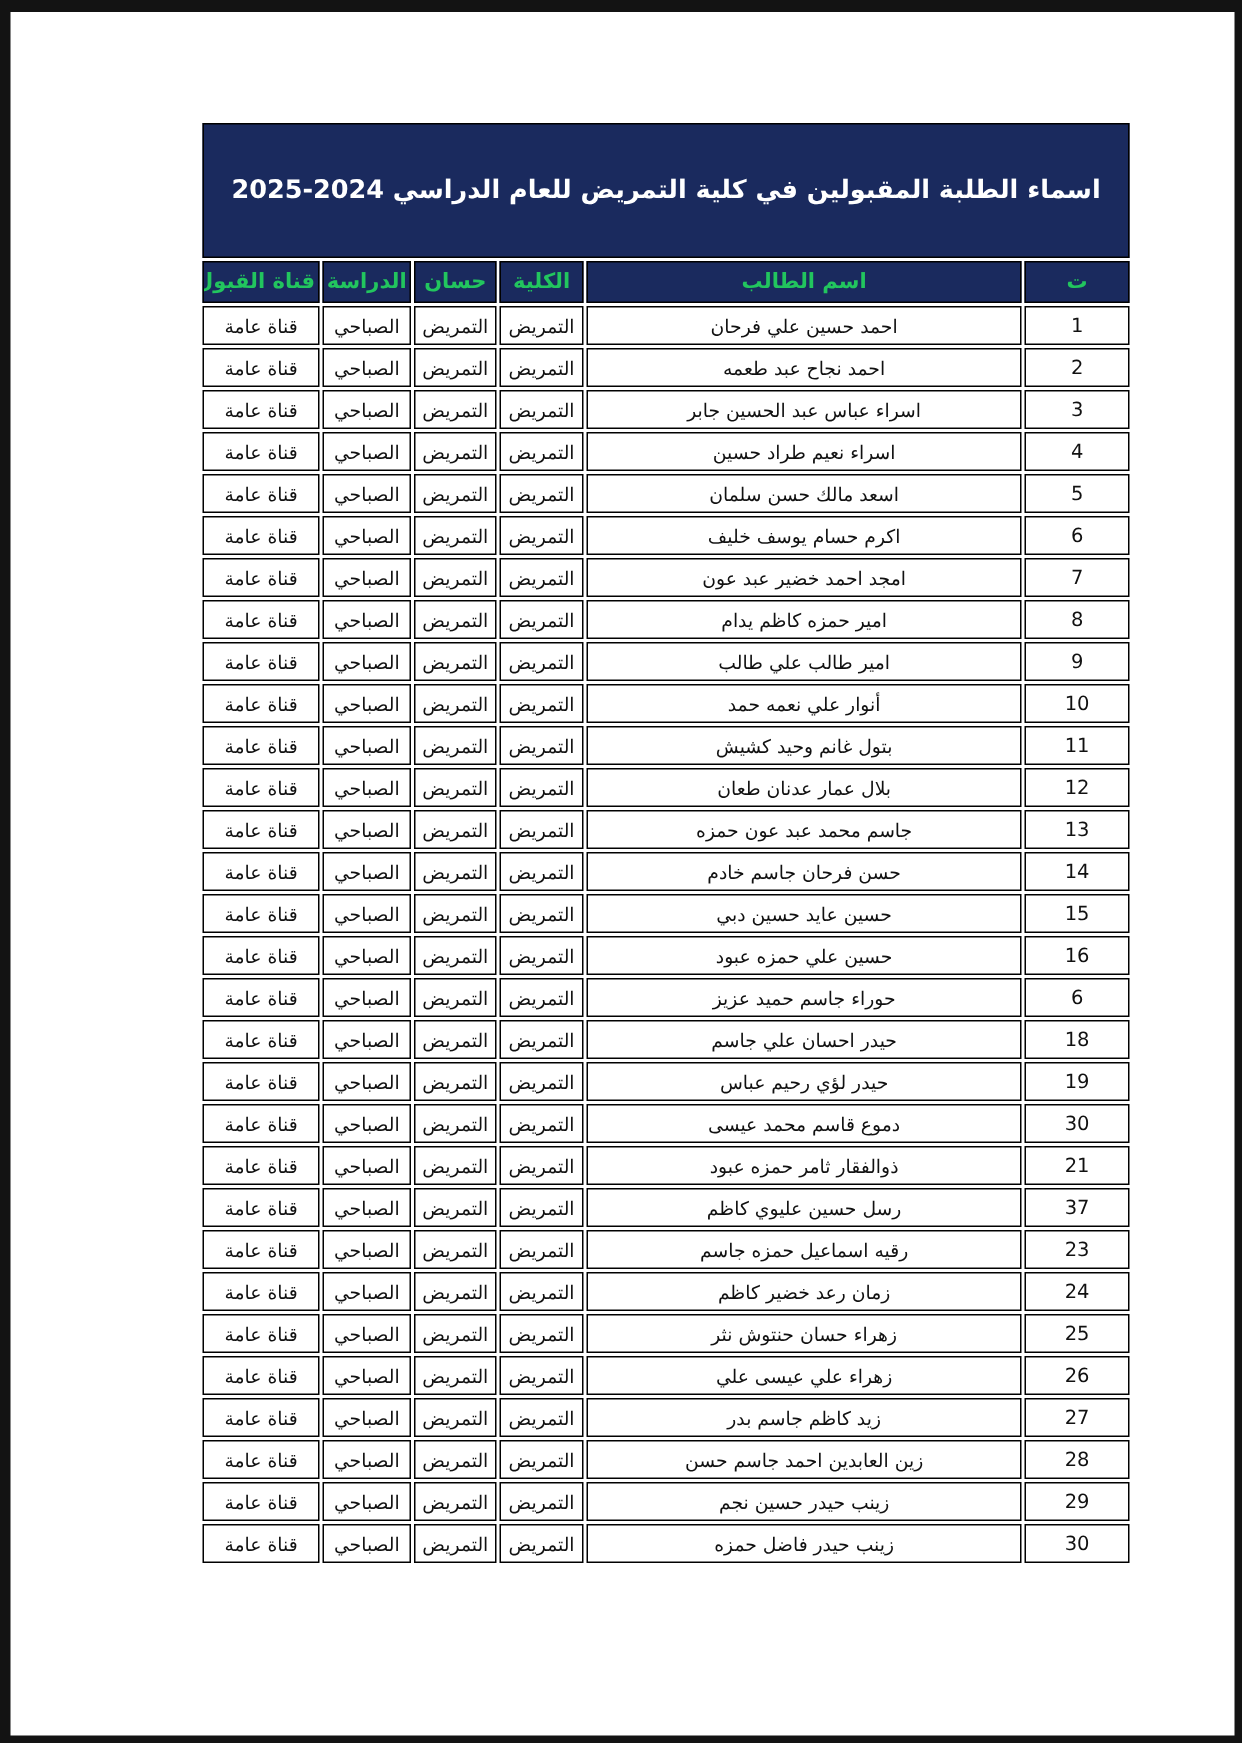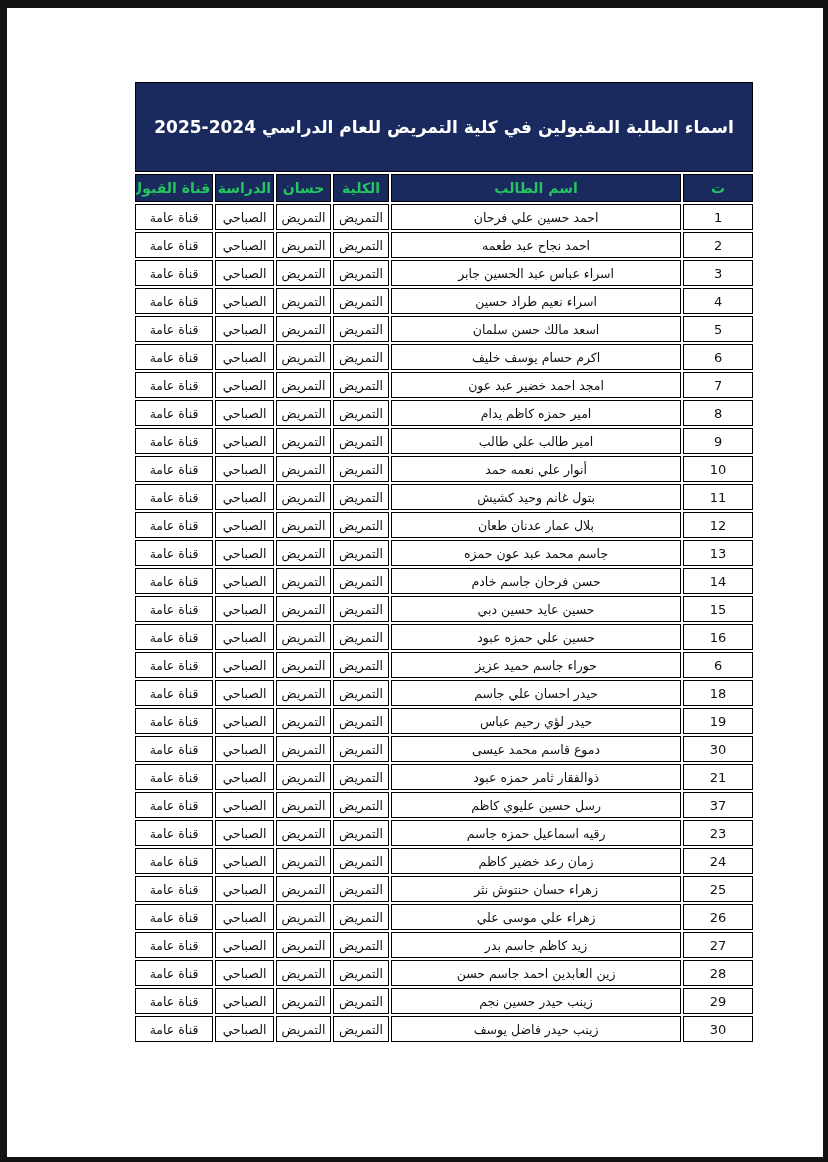--- a/index.html
+++ b/index.html
@@ -295,21 +295,21 @@
           <tr>
             <td class="cell-index">25</td>
             <td class="cell-name">زهراء حسان حنتوش نثر</td>
             <td class="cell-college">التمريض</td>
             <td class="cell-department">التمريض</td>
             <td class="cell-study">الصباحي</td>
             <td class="cell-channel">قناة عامة</td>
           </tr>
           <tr>
             <td class="cell-index">26</td>
-            <td class="cell-name">زهراء علي موسى علي</td>
+            <td class="cell-name">زهراء علي عيسى علي</td>
             <td class="cell-college">التمريض</td>
             <td class="cell-department">التمريض</td>
             <td class="cell-study">الصباحي</td>
             <td class="cell-channel">قناة عامة</td>
           </tr>
           <tr>
             <td class="cell-index">27</td>
             <td class="cell-name">زيد كاظم جاسم بدر</td>
             <td class="cell-college">التمريض</td>
             <td class="cell-department">التمريض</td>
@@ -327,21 +327,21 @@
           <tr>
             <td class="cell-index">29</td>
             <td class="cell-name">زينب حيدر حسين نجم</td>
             <td class="cell-college">التمريض</td>
             <td class="cell-department">التمريض</td>
             <td class="cell-study">الصباحي</td>
             <td class="cell-channel">قناة عامة</td>
           </tr>
           <tr>
             <td class="cell-index">30</td>
-            <td class="cell-name">زينب حيدر فاضل يوسف</td>
+            <td class="cell-name">زينب حيدر فاضل حمزه</td>
             <td class="cell-college">التمريض</td>
             <td class="cell-department">التمريض</td>
             <td class="cell-study">الصباحي</td>
             <td class="cell-channel">قناة عامة</td>
           </tr>
         </tbody>
     </table>
   </div>
 </div>
 

